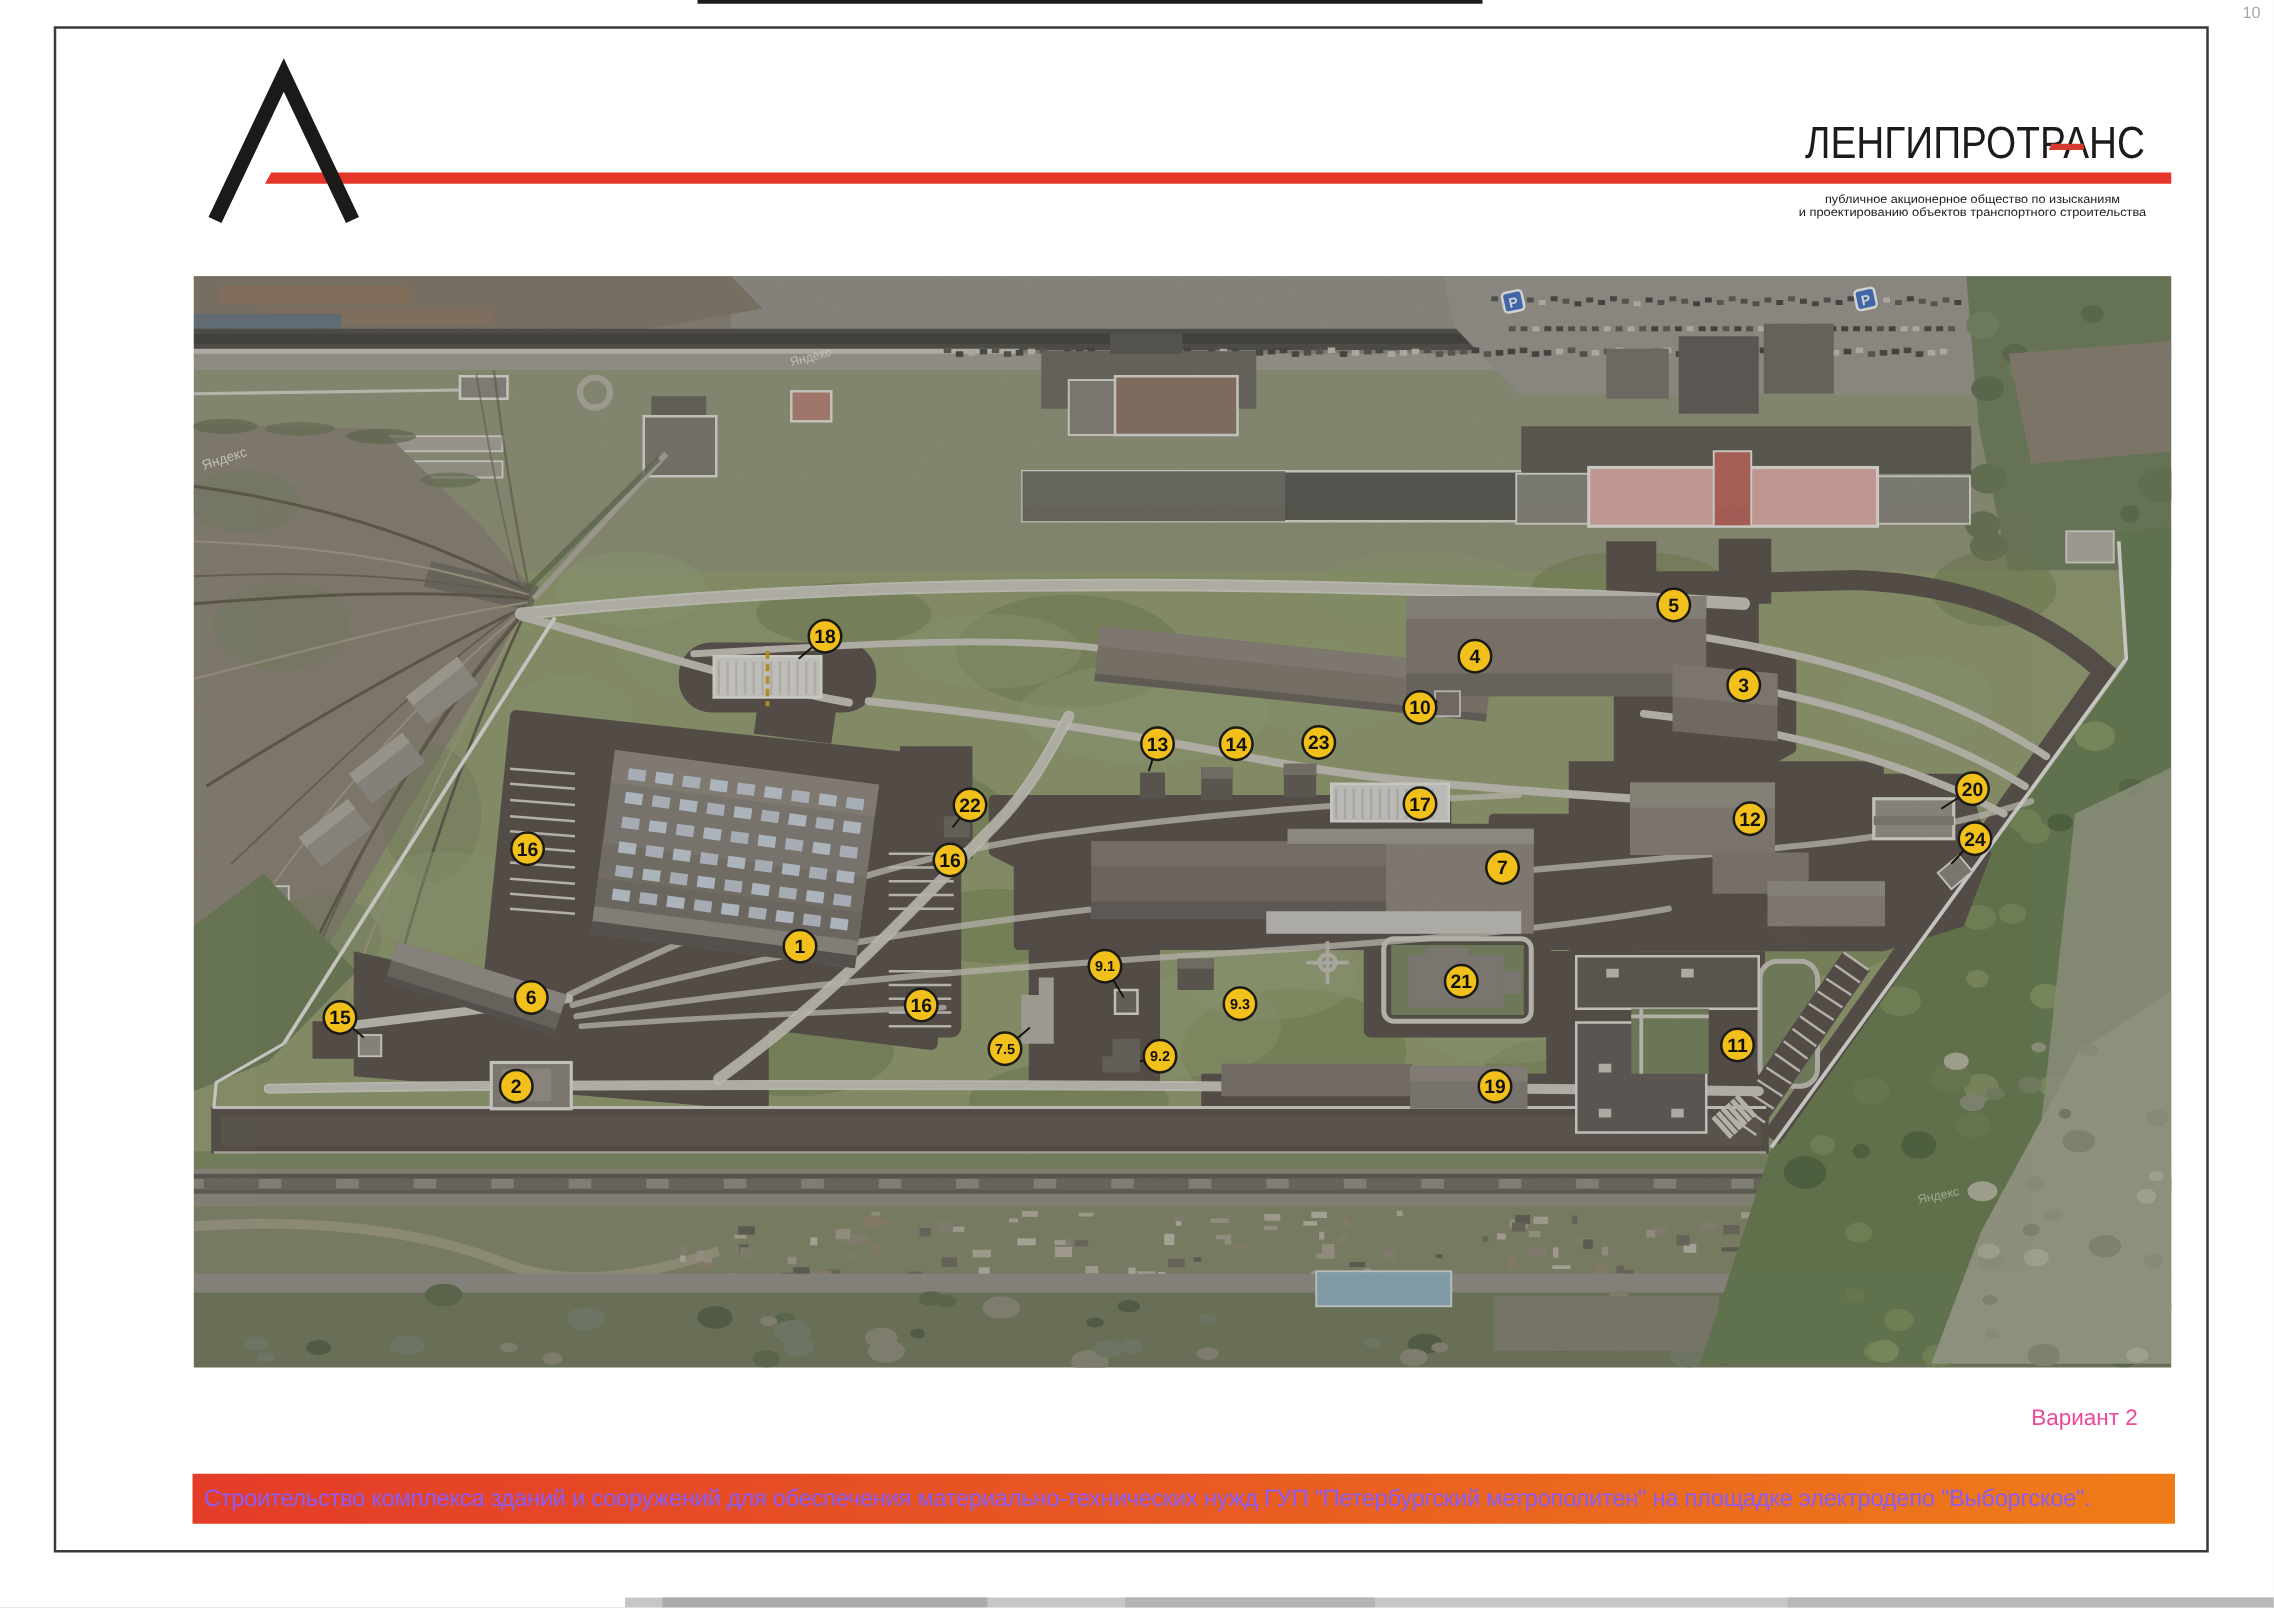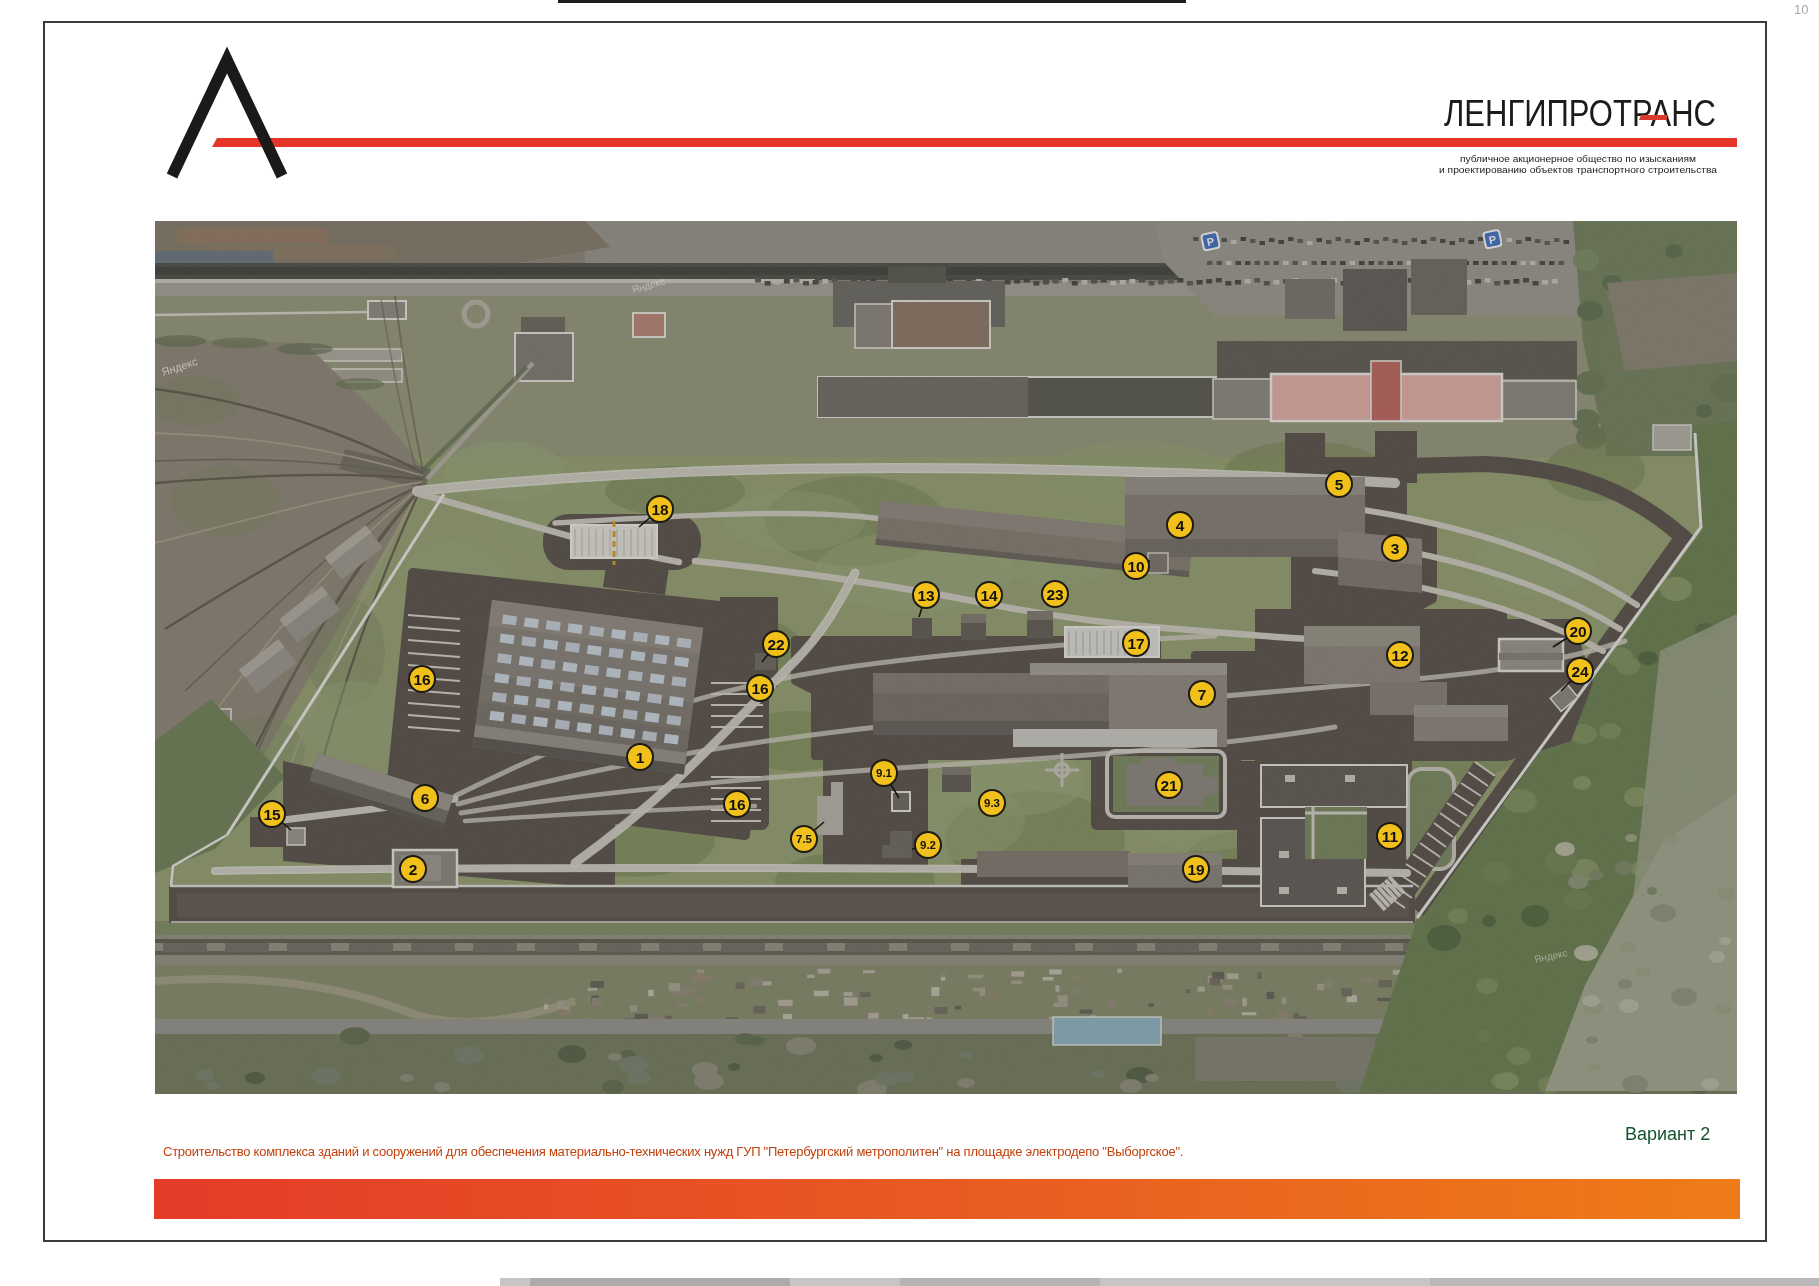--- a/index.html
+++ b/index.html
@@ -1199,21 +1199,21 @@
       <text x="1425" y="455.5" text-anchor="middle" font-family="Liberation Sans,sans-serif" font-weight="bold" font-size="15.5" fill="#141210">24</text>
     </g>
 
 <text x="8" y="155" transform="rotate(-18 8 155)" font-family="Liberation Sans,sans-serif" font-size="11" fill="#ecece6" opacity="0.6">Яндекс</text>
 
 <text x="478" y="72" transform="rotate(-15 478 72)" font-family="Liberation Sans,sans-serif" font-size="10" fill="#ecece6" opacity="0.5">Яндекс</text>
 
 <text x="1380" y="742" transform="rotate(-12 1380 742)" font-family="Liberation Sans,sans-serif" font-size="10" fill="#ecece6" opacity="0.45">Яндекс</text>
 </svg>
 
-<div class="abs" style="left:1625px;top:1124px;font-size:18px;color:#14532d">Вариант 2</div>
+<div class="abs" style="left:1625px;top:1124px;font-size:18px;color:#ec4899">Вариант 2</div>
 
 <div class="abs" style="left:154px;top:1179px;width:1586px;height:40px;background:linear-gradient(90deg,#e43c28 0%,#e85a22 50%,#ef7c18 100%);"></div>
 
-<div class="abs" style="left:163px;top:1144px;font-size:13px;letter-spacing:-0.25px;color:#c2410c;white-space:nowrap">Строительство комплекса зданий и сооружений для обеспечения материально-технических нужд ГУП "Петербургский метрополитен" на площадке электродепо "Выборгское".</div>
+<div class="abs" style="left:163px;top:1189px;font-size:19px;letter-spacing:-0.25px;color:#8b5cf6;white-space:nowrap">Строительство комплекса зданий и сооружений для обеспечения материально-технических нужд ГУП "Петербургский метрополитен" на площадке электродепо "Выборгское".</div>
 
 <div class="abs" style="left:500px;top:1278px;width:1319px;height:8px;background:#c6c6c6"></div>
 <div class="abs" style="left:530px;top:1278px;width:260px;height:8px;background:#ababab"></div>
 <div class="abs" style="left:900px;top:1278px;width:200px;height:8px;background:#b4b4b4"></div>
 <div class="abs" style="left:1430px;top:1278px;width:389px;height:8px;background:#b8b8b8"></div>
 </body></html>

